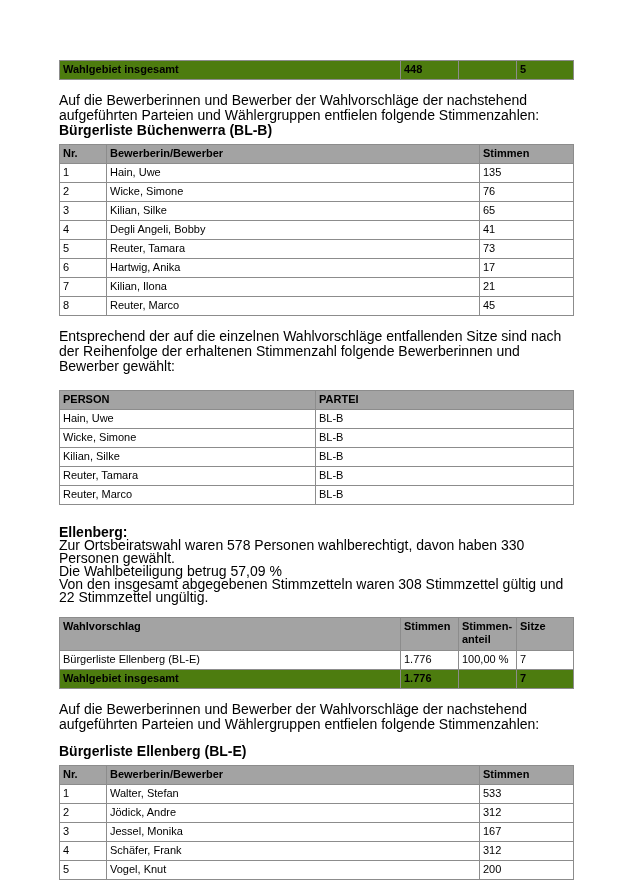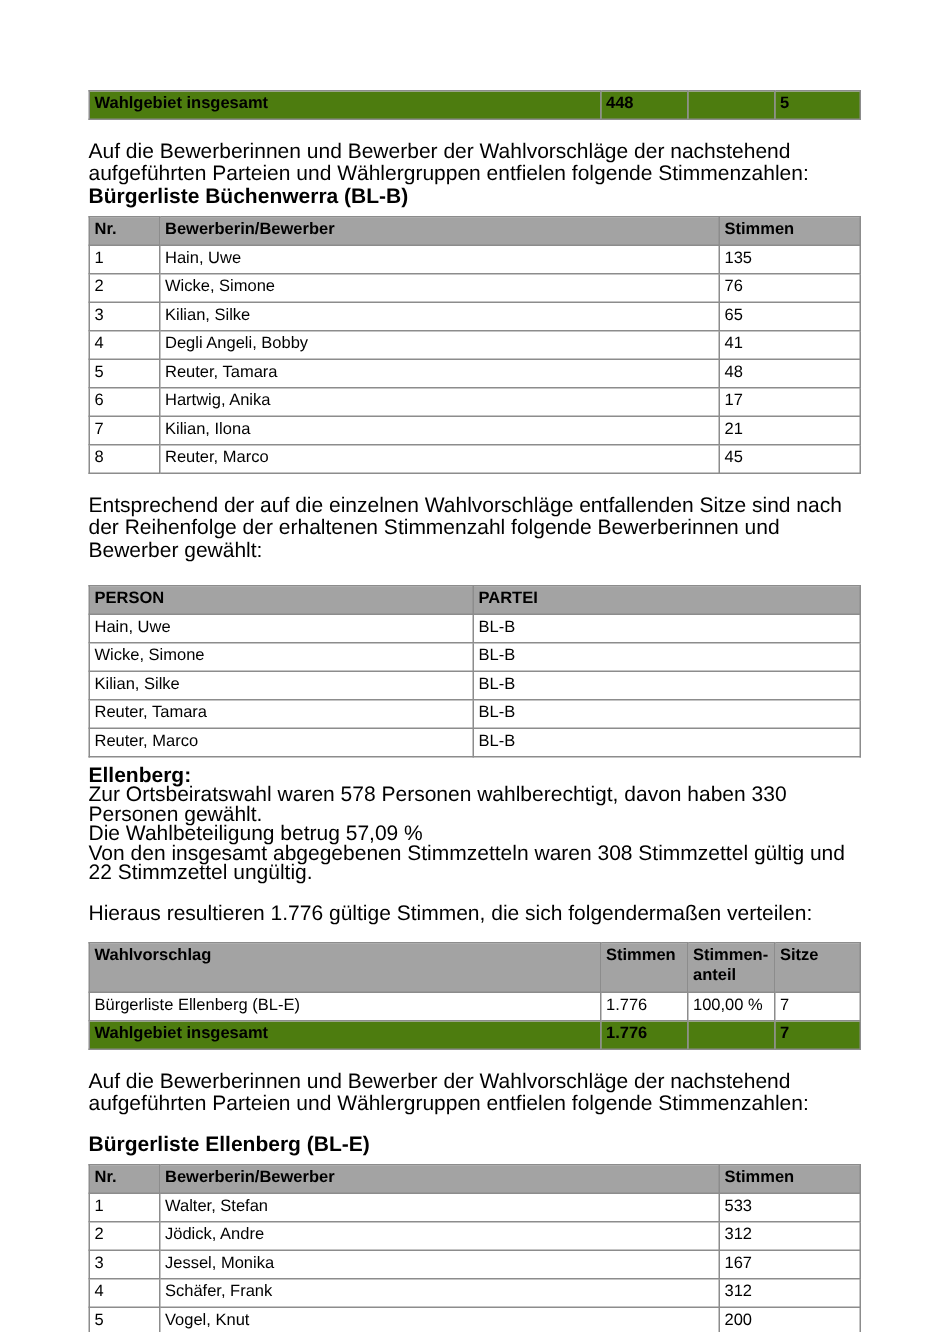--- a/index.html
+++ b/index.html
@@ -67,21 +67,21 @@
           <td class="r">65</td>
         </tr>
     <tr>
           <td class="r">4</td>
           <td>Degli Angeli, Bobby</td>
           <td class="r">41</td>
         </tr>
     <tr>
           <td class="r">5</td>
           <td>Reuter, Tamara</td>
-          <td class="r">48</td>
+          <td class="r">73</td>
         </tr>
     <tr>
           <td class="r">6</td>
           <td>Hartwig, Anika</td>
           <td class="r">17</td>
         </tr>
     <tr>
           <td class="r">7</td>
           <td>Kilian, Ilona</td>
           <td class="r">21</td>
@@ -122,25 +122,24 @@
           <td>Reuter, Tamara</td>
           <td>BL-B</td>
         </tr>
     <tr>
           <td>Reuter, Marco</td>
           <td>BL-B</td>
         </tr>
   </tbody>
     </table>
 
-  <p class="h" style="margin-top:4px; line-height:14px">Ellenberg:</p>
+  <p class="h" style="margin-top:20px; line-height:14px">Ellenberg:</p>
   <p style="line-height:13px">Zur Ortsbeiratswahl waren 578 Personen wahlberechtigt, davon haben 330 Personen gewählt.</p>
   <p style="line-height:13px">Die Wahlbeteiligung betrug 57,09 %</p>
   <p style="line-height:13px">Von den insgesamt abgegebenen Stimmzetteln waren 308 Stimmzettel gültig und 22 Stimmzettel ungültig.</p>
-  <p style="margin-top:14px; line-height:13px">Hieraus resultieren 1.776 gültige Stimmen, die sich folgendermaßen verteilen:</p>
 
   <table style="margin-top:13px">
     <colgroup>
         <col style="width:341px">
         <col style="width:58px">
         <col style="width:58px">
         <col style="width:57px">
       </colgroup>
     <tbody>
         <tr class="hdr2">

